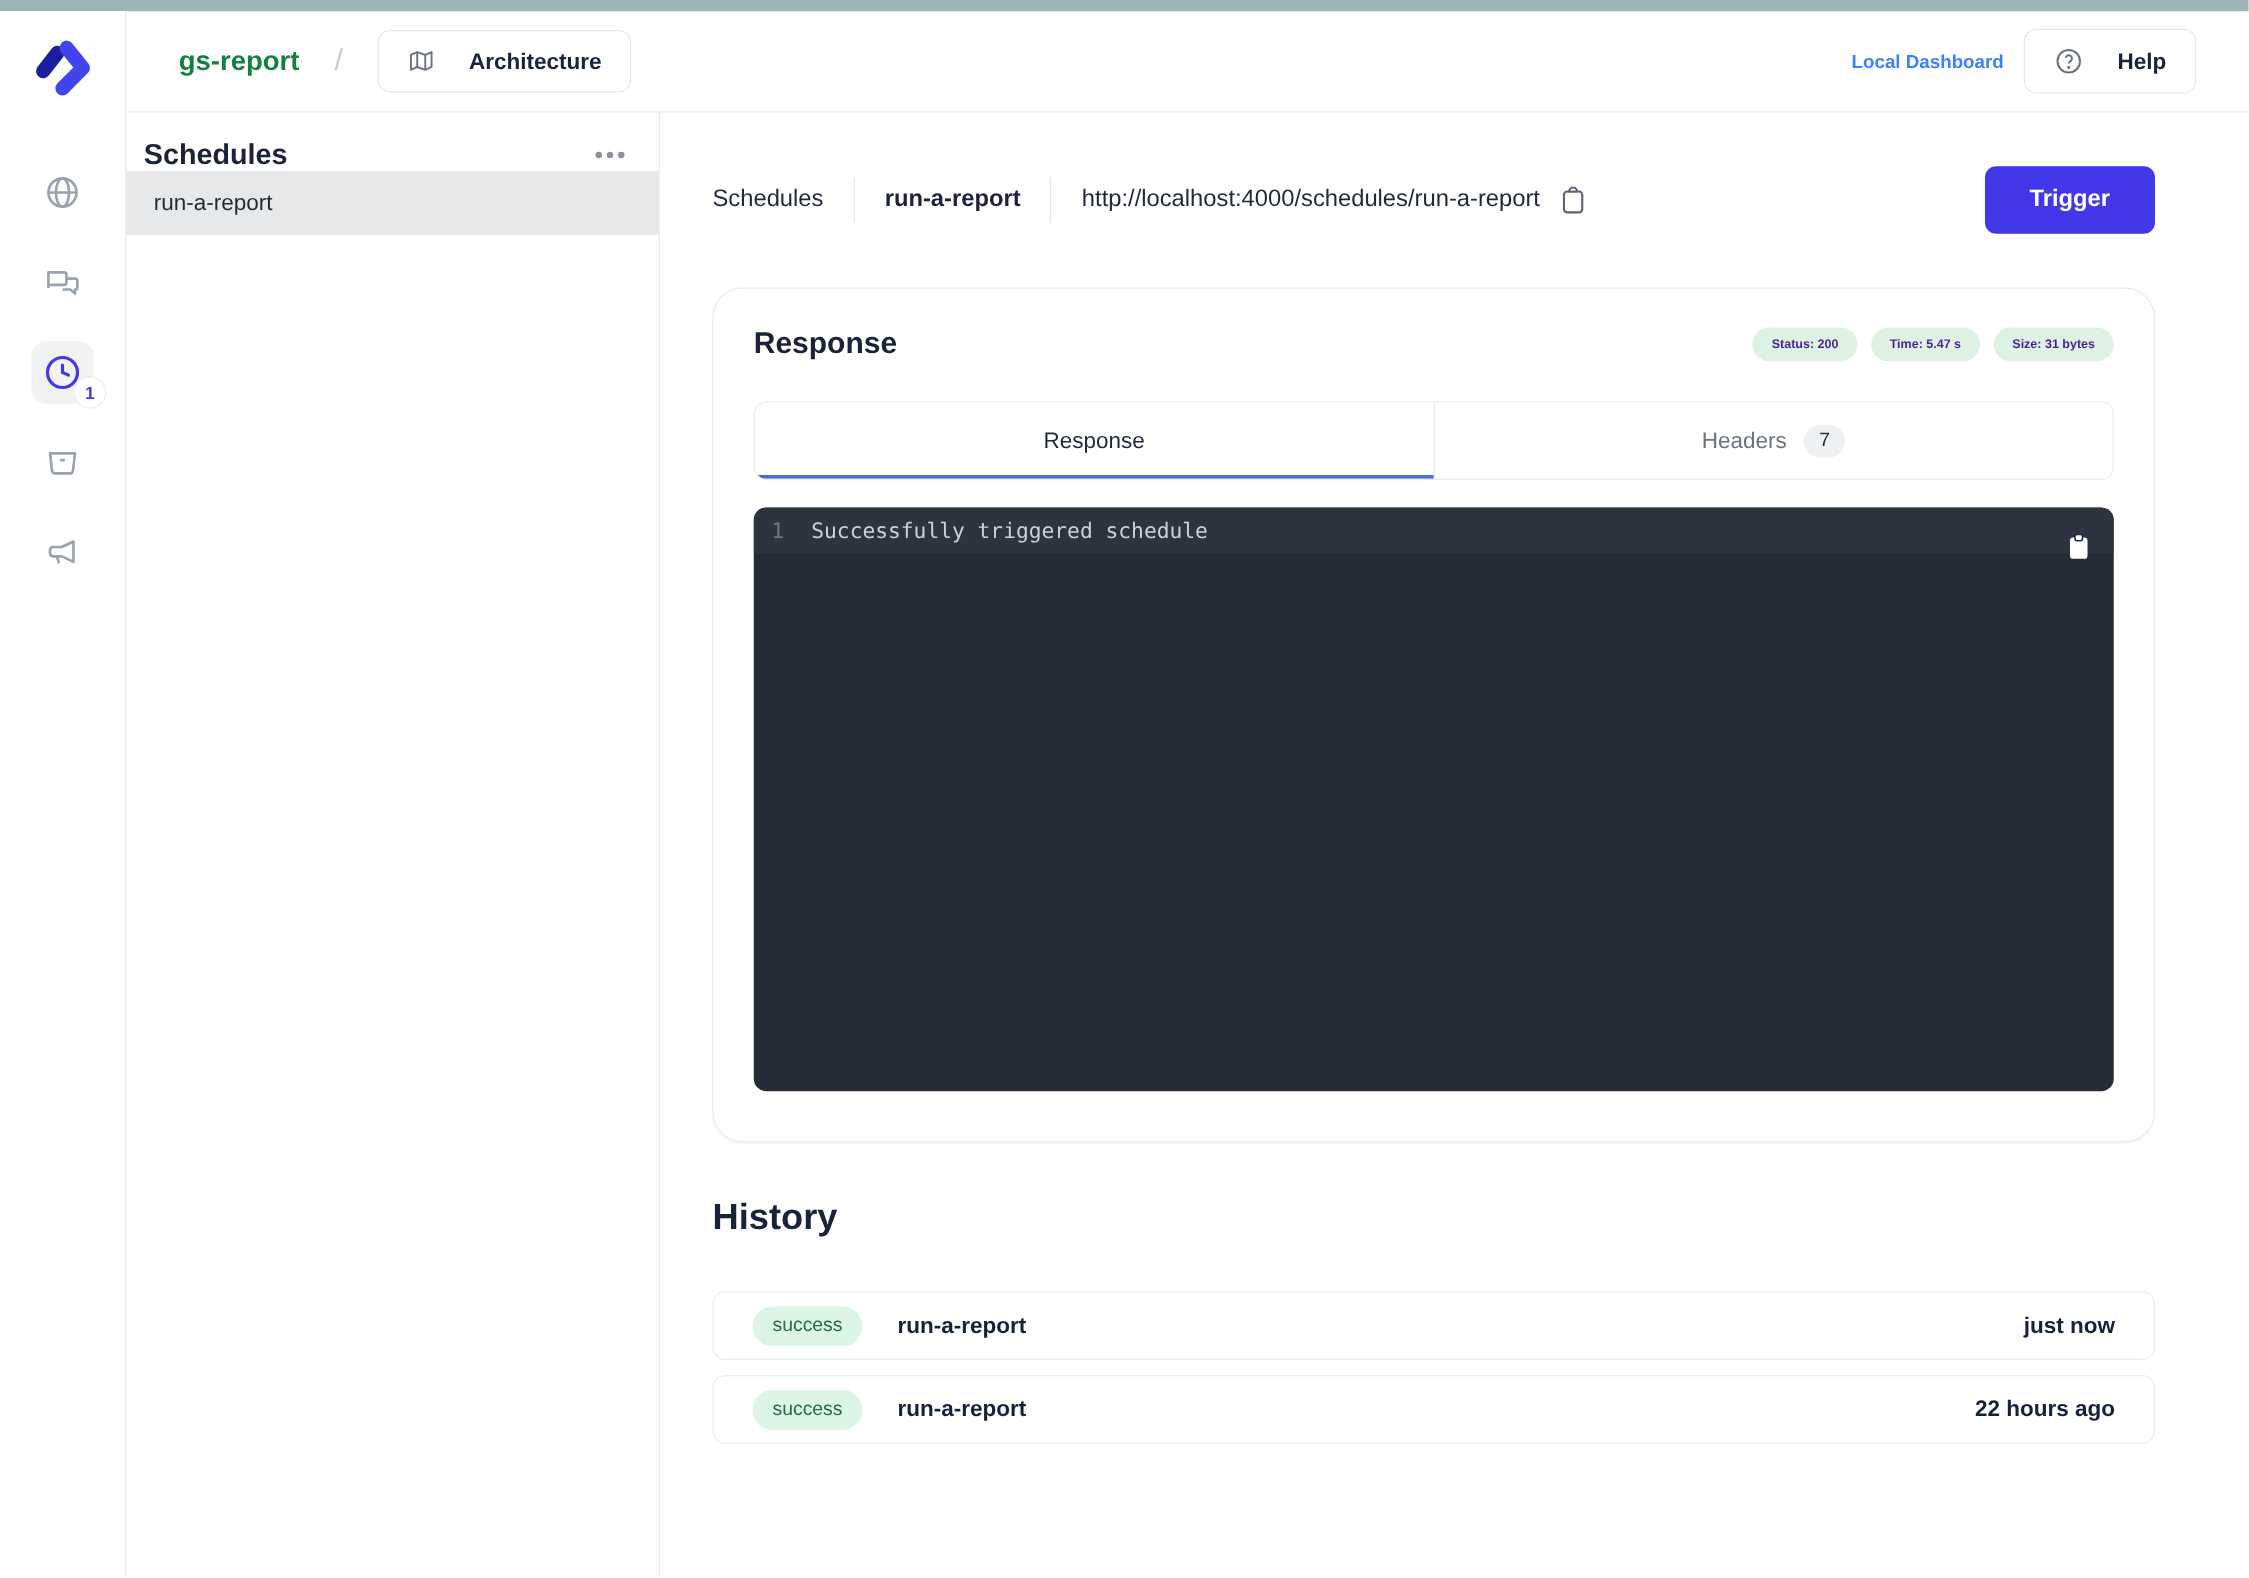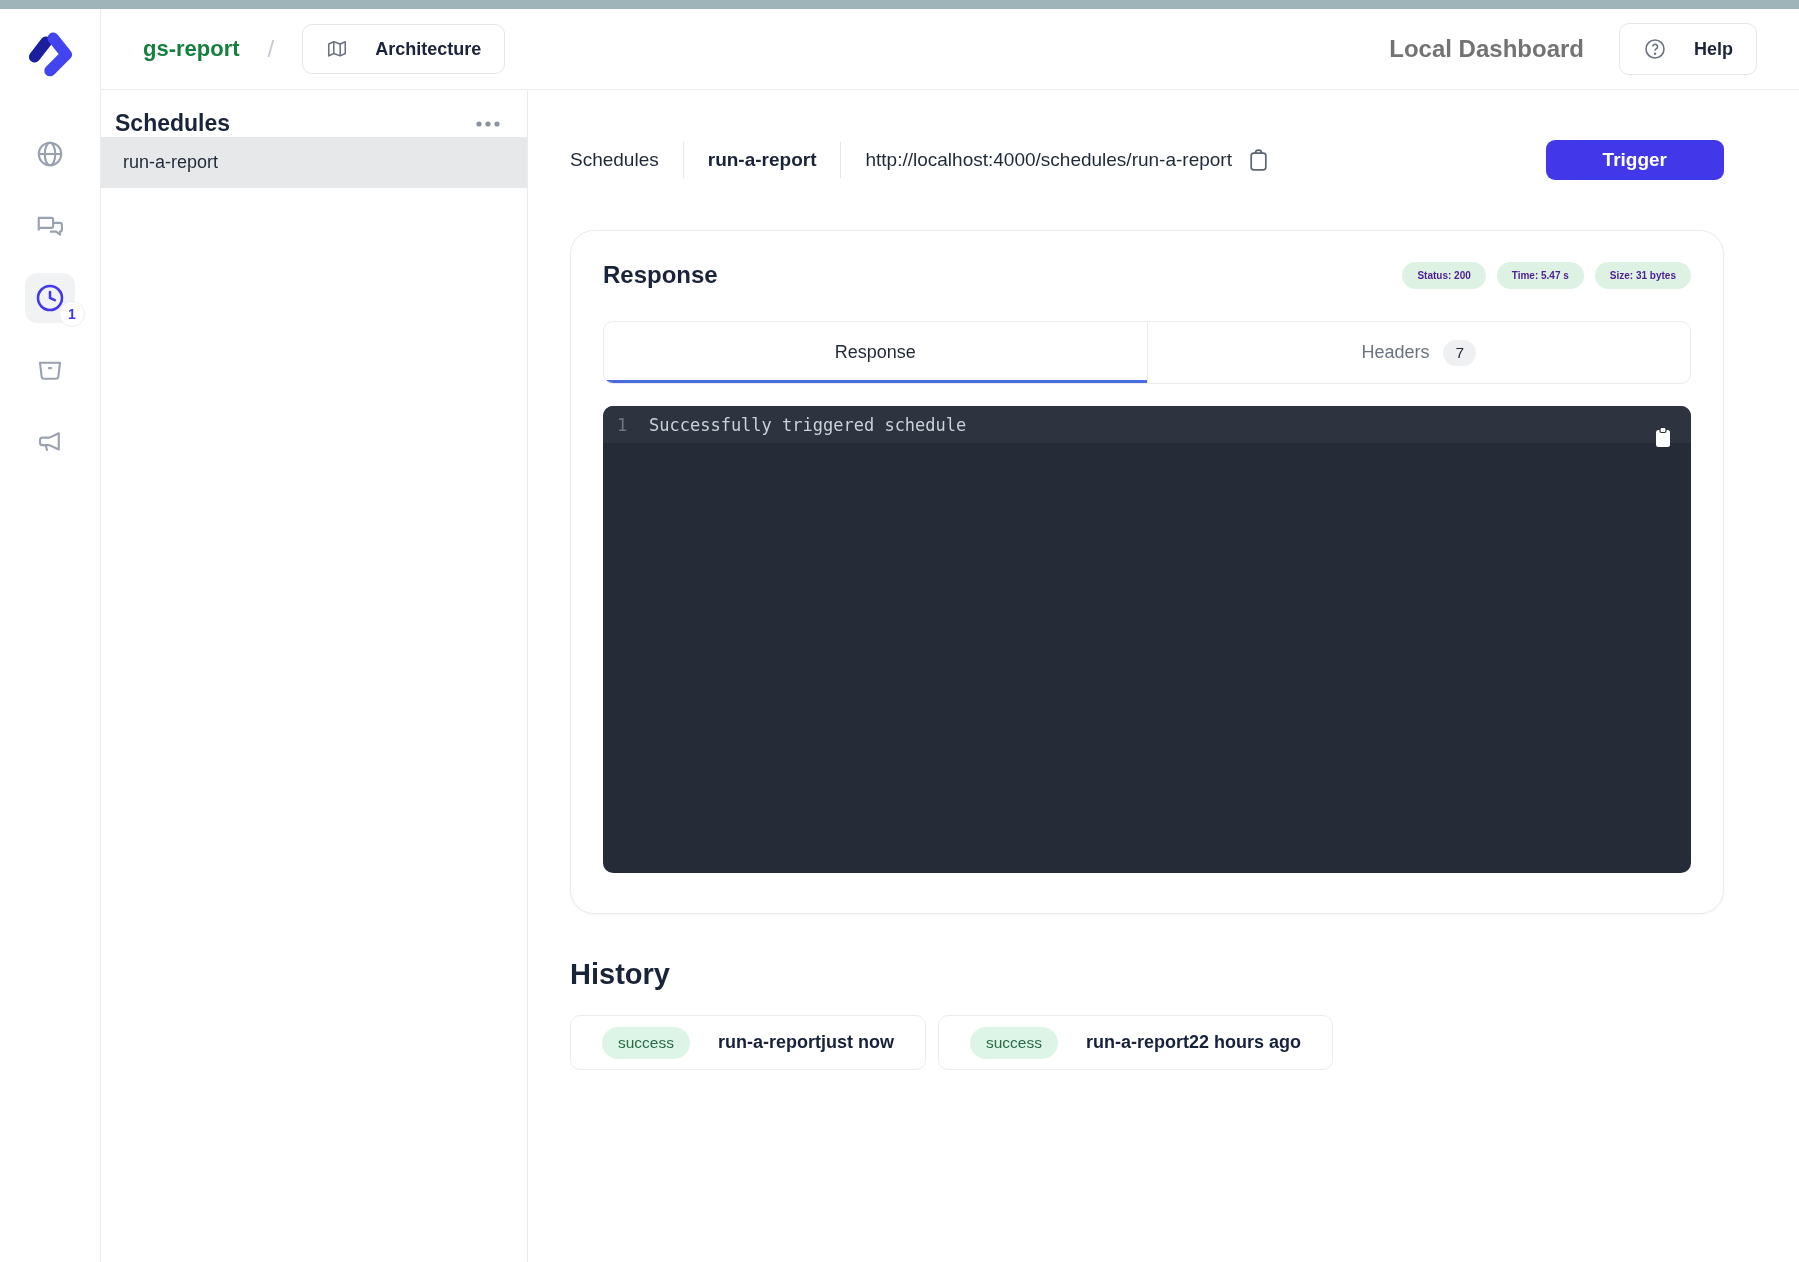--- a/index.html
+++ b/index.html
@@ -25,21 +25,21 @@
   
   .content-col { flex: 1; display: flex; flex-direction: column; min-width: 0; }
   .header { height: 81px; min-height: 81px; border-bottom: 1px solid #e9ebee;
     display: flex; align-items: center; padding: 0 42px; }
   .app-name { font-size: 22px; font-weight: bold; color: #15803d; }
   .crumb-sep { color: #c6cbd3; font-size: 24px; margin: 0 28px; font-weight: 300; }
   .pill-btn { display: flex; align-items: center; gap: 27px; border: 1px solid #e4e7ea;
     border-radius: 10px; padding: 13px 23px; font-size: 18px; font-weight: 600;
     color: #192339; background: #fff; cursor: pointer; }
   .spacer { flex: 1; }
-  .dash-label { font-size: 24px; font-weight: bold; color: #737373; margin-right: 35px; }
+  .dash-label { font-size: 15px; font-weight: bold; color: #3b82f6; margin-right: 16px; }
 
   .body { flex: 1; display: flex; min-height: 0; }
 
   
   .panel { width: 427px; min-width: 427px; border-right: 1px solid #e9ebee; padding-top: 20px; }
   .panel-head { display: flex; align-items: center; justify-content: space-between;
     padding: 0 20px 0 14px; }
   .panel-title { font-size: 23px; font-weight: 600; color: #192339; }
   .dots-btn { cursor: pointer; padding: 6px; display: flex; }
   .search-wrap { margin: 24px 12px 16px 13px; border: 1px solid #d6dade; border-radius: 9px;
@@ -54,21 +54,21 @@
 
   
   .main { flex: 1; padding: 43px 75px 0 42px; min-width: 0; }
   .crumb-row { display: flex; align-items: center; height: 54px; }
   .crumb-section { font-size: 19px; color: #1f2937; }
   .crumb-div { width: 1px; height: 36px; background: #e5e7eb; margin: 0 24px; }
   .crumb-name { font-size: 19px; font-weight: bold; color: #192339; }
   .crumb-url { font-size: 19px; color: #1f2937; }
   .copy-crumb { margin-left: 16px; display: flex; cursor: pointer; }
   .trigger-btn { background: #4238e9; color: #fff; border: none; border-radius: 9px;
-    padding: 0 57px; height: 40px; font-size: 19px; font-weight: 600;
+    padding: 0 36px; height: 54px; font-size: 19px; font-weight: 600;
     font-family: "Liberation Sans", sans-serif; cursor: pointer; }
 
   .card { margin-top: 43px; border: 1px solid #e9ebee; border-radius: 24px;
     padding: 30px 32px 40px 32px; box-shadow: 0 1px 3px rgba(17,24,39,.04); background: #fff; }
   .card-head { display: flex; align-items: center; justify-content: space-between; }
   .card-title { font-size: 24px; font-weight: bold; color: #192339; }
   .badge-group { display: flex; gap: 11px; }
   .badge { background: #ddf2e3; color: #4c1d95; border-radius: 999px; padding: 8px 15px;
     font-size: 10px; font-weight: 600; }
 
@@ -85,21 +85,21 @@
 
   .codeblock { margin-top: 22px; background: #252b37; border-radius: 10px; height: 467px;
     position: relative; font-family: "DejaVu Sans Mono", "Liberation Mono", monospace;
     font-size: 17px; overflow: hidden; }
   .code-line { display: flex; align-items: center; background: #2d3440; height: 37px;
     color: #ccd1d9; }
   .line-no { width: 46px; padding-left: 14px; color: #6e7683; }
   .code-copy { position: absolute; top: 20px; right: 18px; cursor: pointer; display: flex; }
 
   .history-title { margin-top: 44px; font-size: 29px; font-weight: bold; color: #192339; }
-  .history-rows { margin-top: 24px; display: flex; flex-direction: row; gap: 12px; }
+  .history-rows { margin-top: 42px; display: flex; flex-direction: column; gap: 12px; }
   .history-row { border: 1px solid #ececf0; border-radius: 10px; height: 55px;
     display: flex; align-items: center; padding: 0 31px; background: #fff; cursor: pointer; }
   .status-pill { background: #ddf5e6; color: #276b47; border-radius: 999px;
     padding: 7px 16px; font-size: 15.5px; }
   .row-name { margin-left: 28px; font-size: 18px; font-weight: bold; color: #16223b; }
   .row-time { margin-left: auto; font-size: 18px; font-weight: bold; color: #16223b; }
 
   svg { display: block; }
 </style>
 </head>

